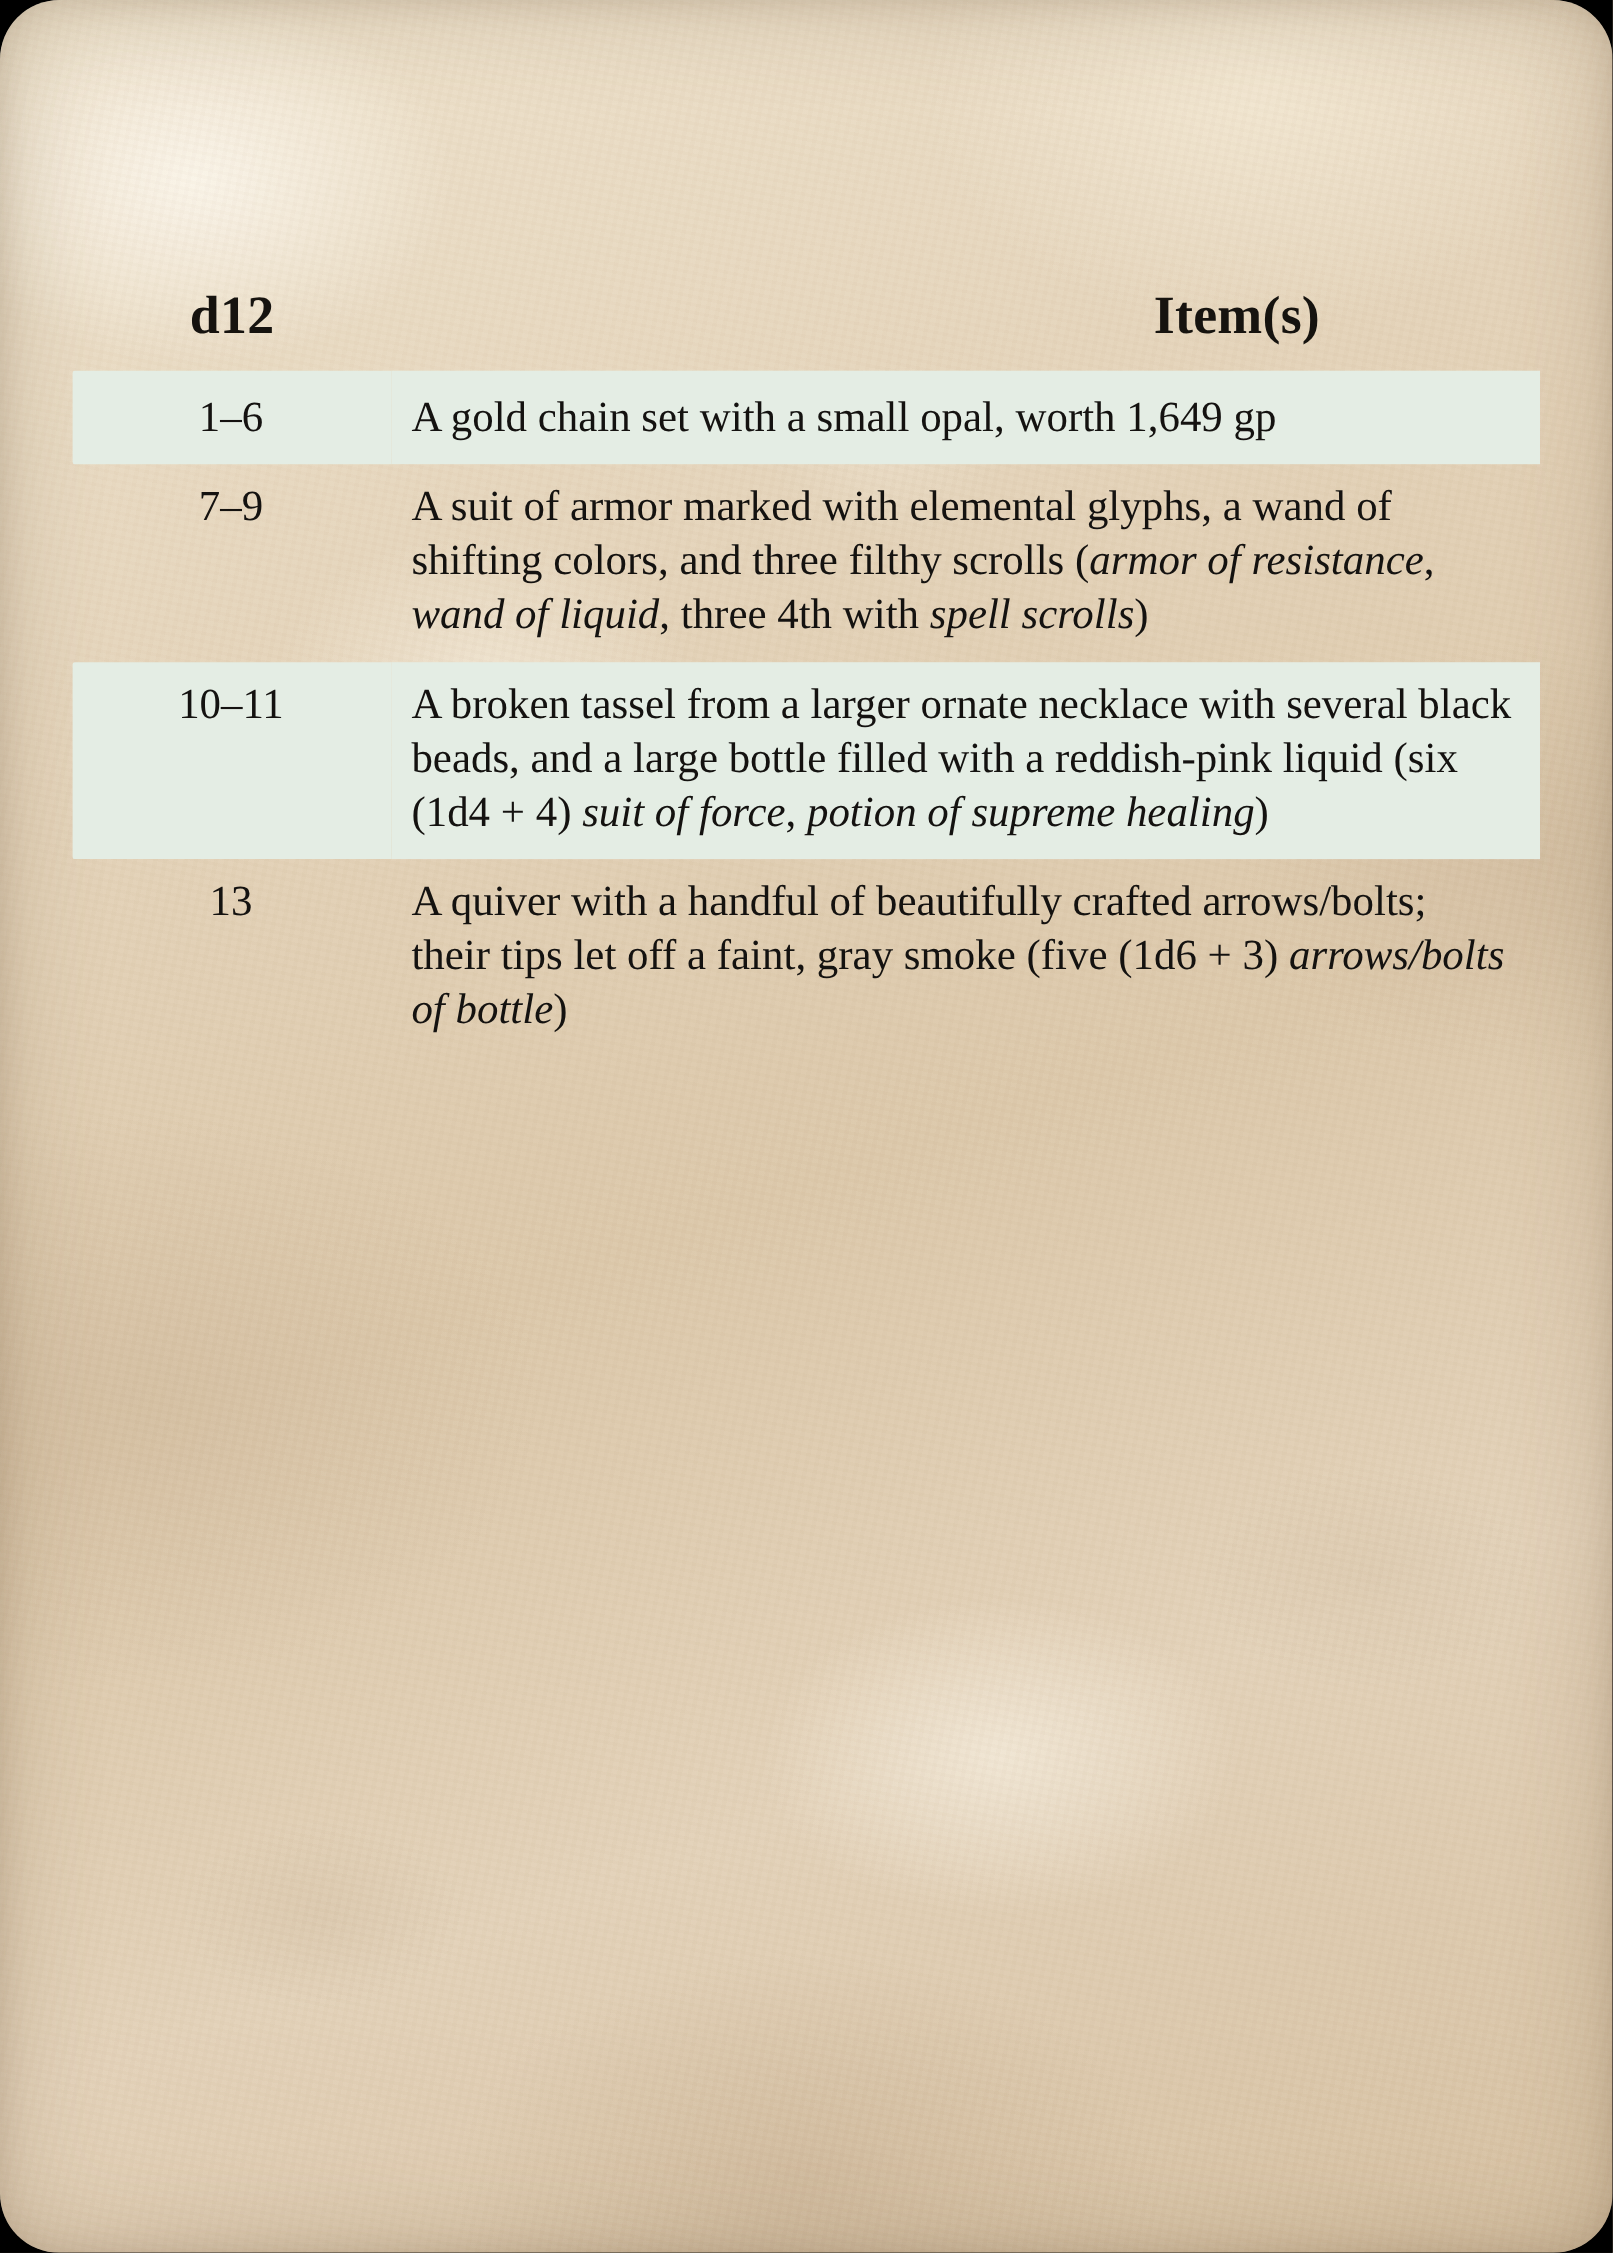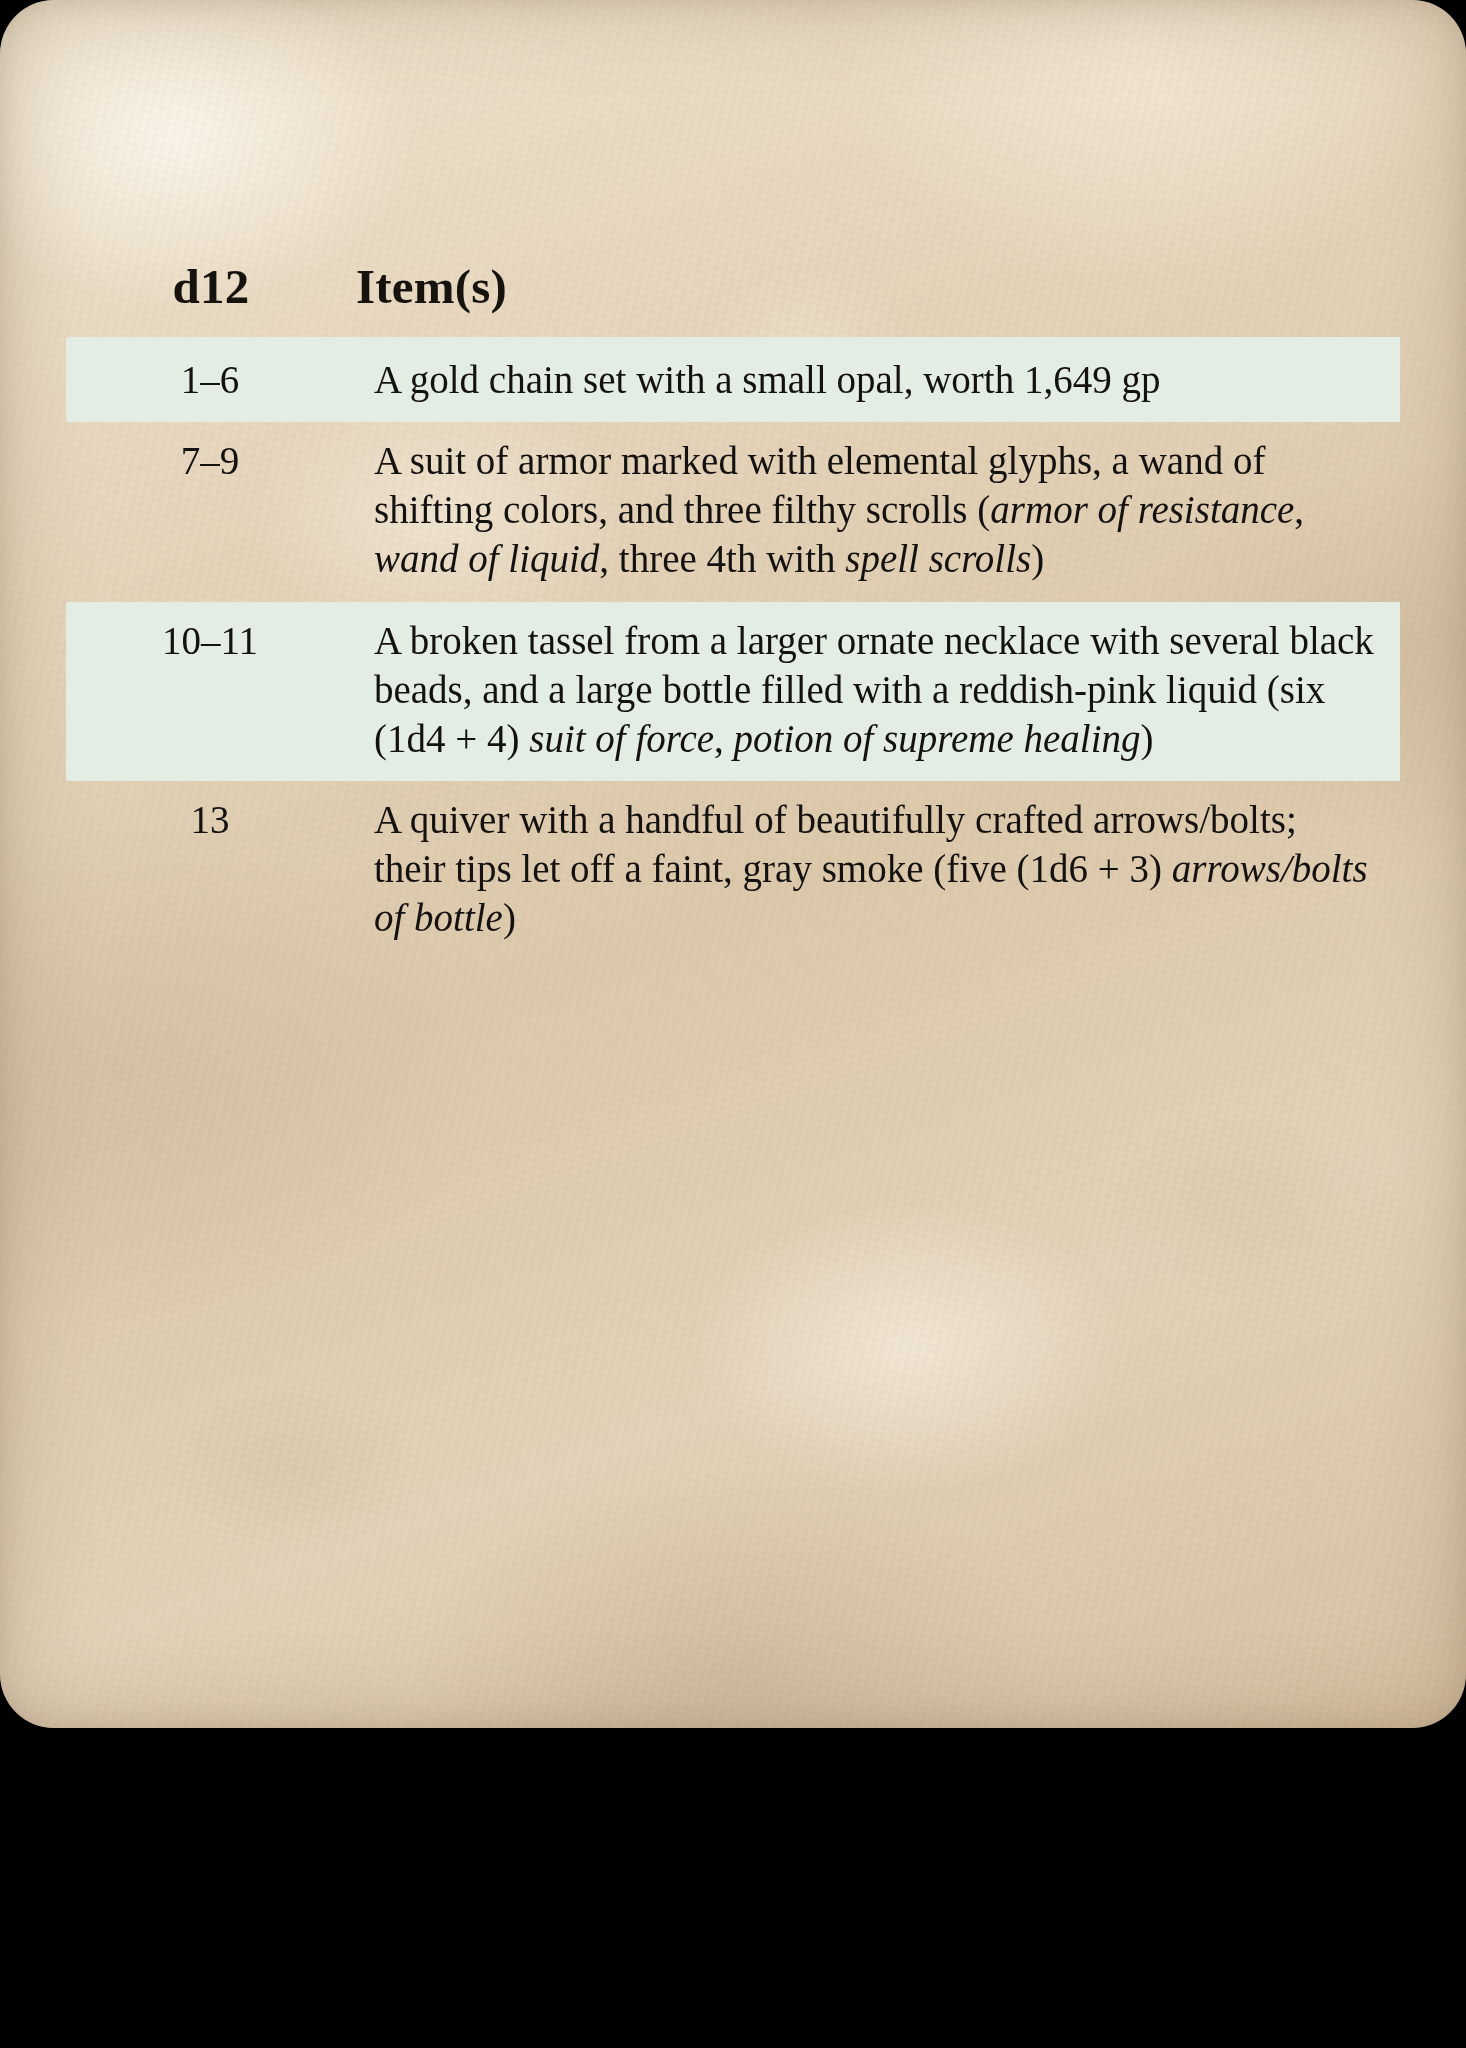--- a/index.html
+++ b/index.html
@@ -9,21 +9,21 @@
   }
   body {
     width: 1466px;
     height: 2048px;
     overflow: hidden;
   }
 
   .card {
     position: relative;
     width: 1466px;
-    height: 1728px;
+    height: 2048px;
     box-sizing: border-box;
     border-radius: 54px;
     overflow: hidden;
     background-color: #ddcbb0;
     background-image:
       radial-gradient(ellipse 340px 240px at 12% 8%, rgba(255,252,244,0.75), rgba(255,252,244,0) 70%),
       radial-gradient(ellipse 420px 300px at 78% 4%, rgba(246,236,216,0.7), rgba(246,236,216,0) 72%),
       radial-gradient(ellipse 380px 280px at 95% 38%, rgba(206,184,156,0.55), rgba(206,184,156,0) 70%),
       radial-gradient(ellipse 520px 360px at 8% 62%, rgba(205,183,154,0.5), rgba(205,183,154,0) 72%),
       radial-gradient(ellipse 460px 300px at 50% 97%, rgba(200,176,146,0.55), rgba(200,176,146,0) 70%),
@@ -77,21 +77,21 @@
 
   thead th {
     font-weight: bold;
     font-size: 49px;
     line-height: 1.0;
     padding: 0 0 26px 0;
     color: #16130f;
     letter-spacing: 0.2px;
   }
   thead th.h-roll { text-align: center; }
-  thead th.h-item { text-align: left; padding-right: 200px; }
+  thead th.h-item { text-align: right; padding-right: 200px; }
 
   tbody td {
     vertical-align: top;
     font-size: 39px;
     line-height: 1.26;
     color: #141210;
     padding: 14px 0 18px 0;
   }
   tbody td.roll {
     text-align: center;

